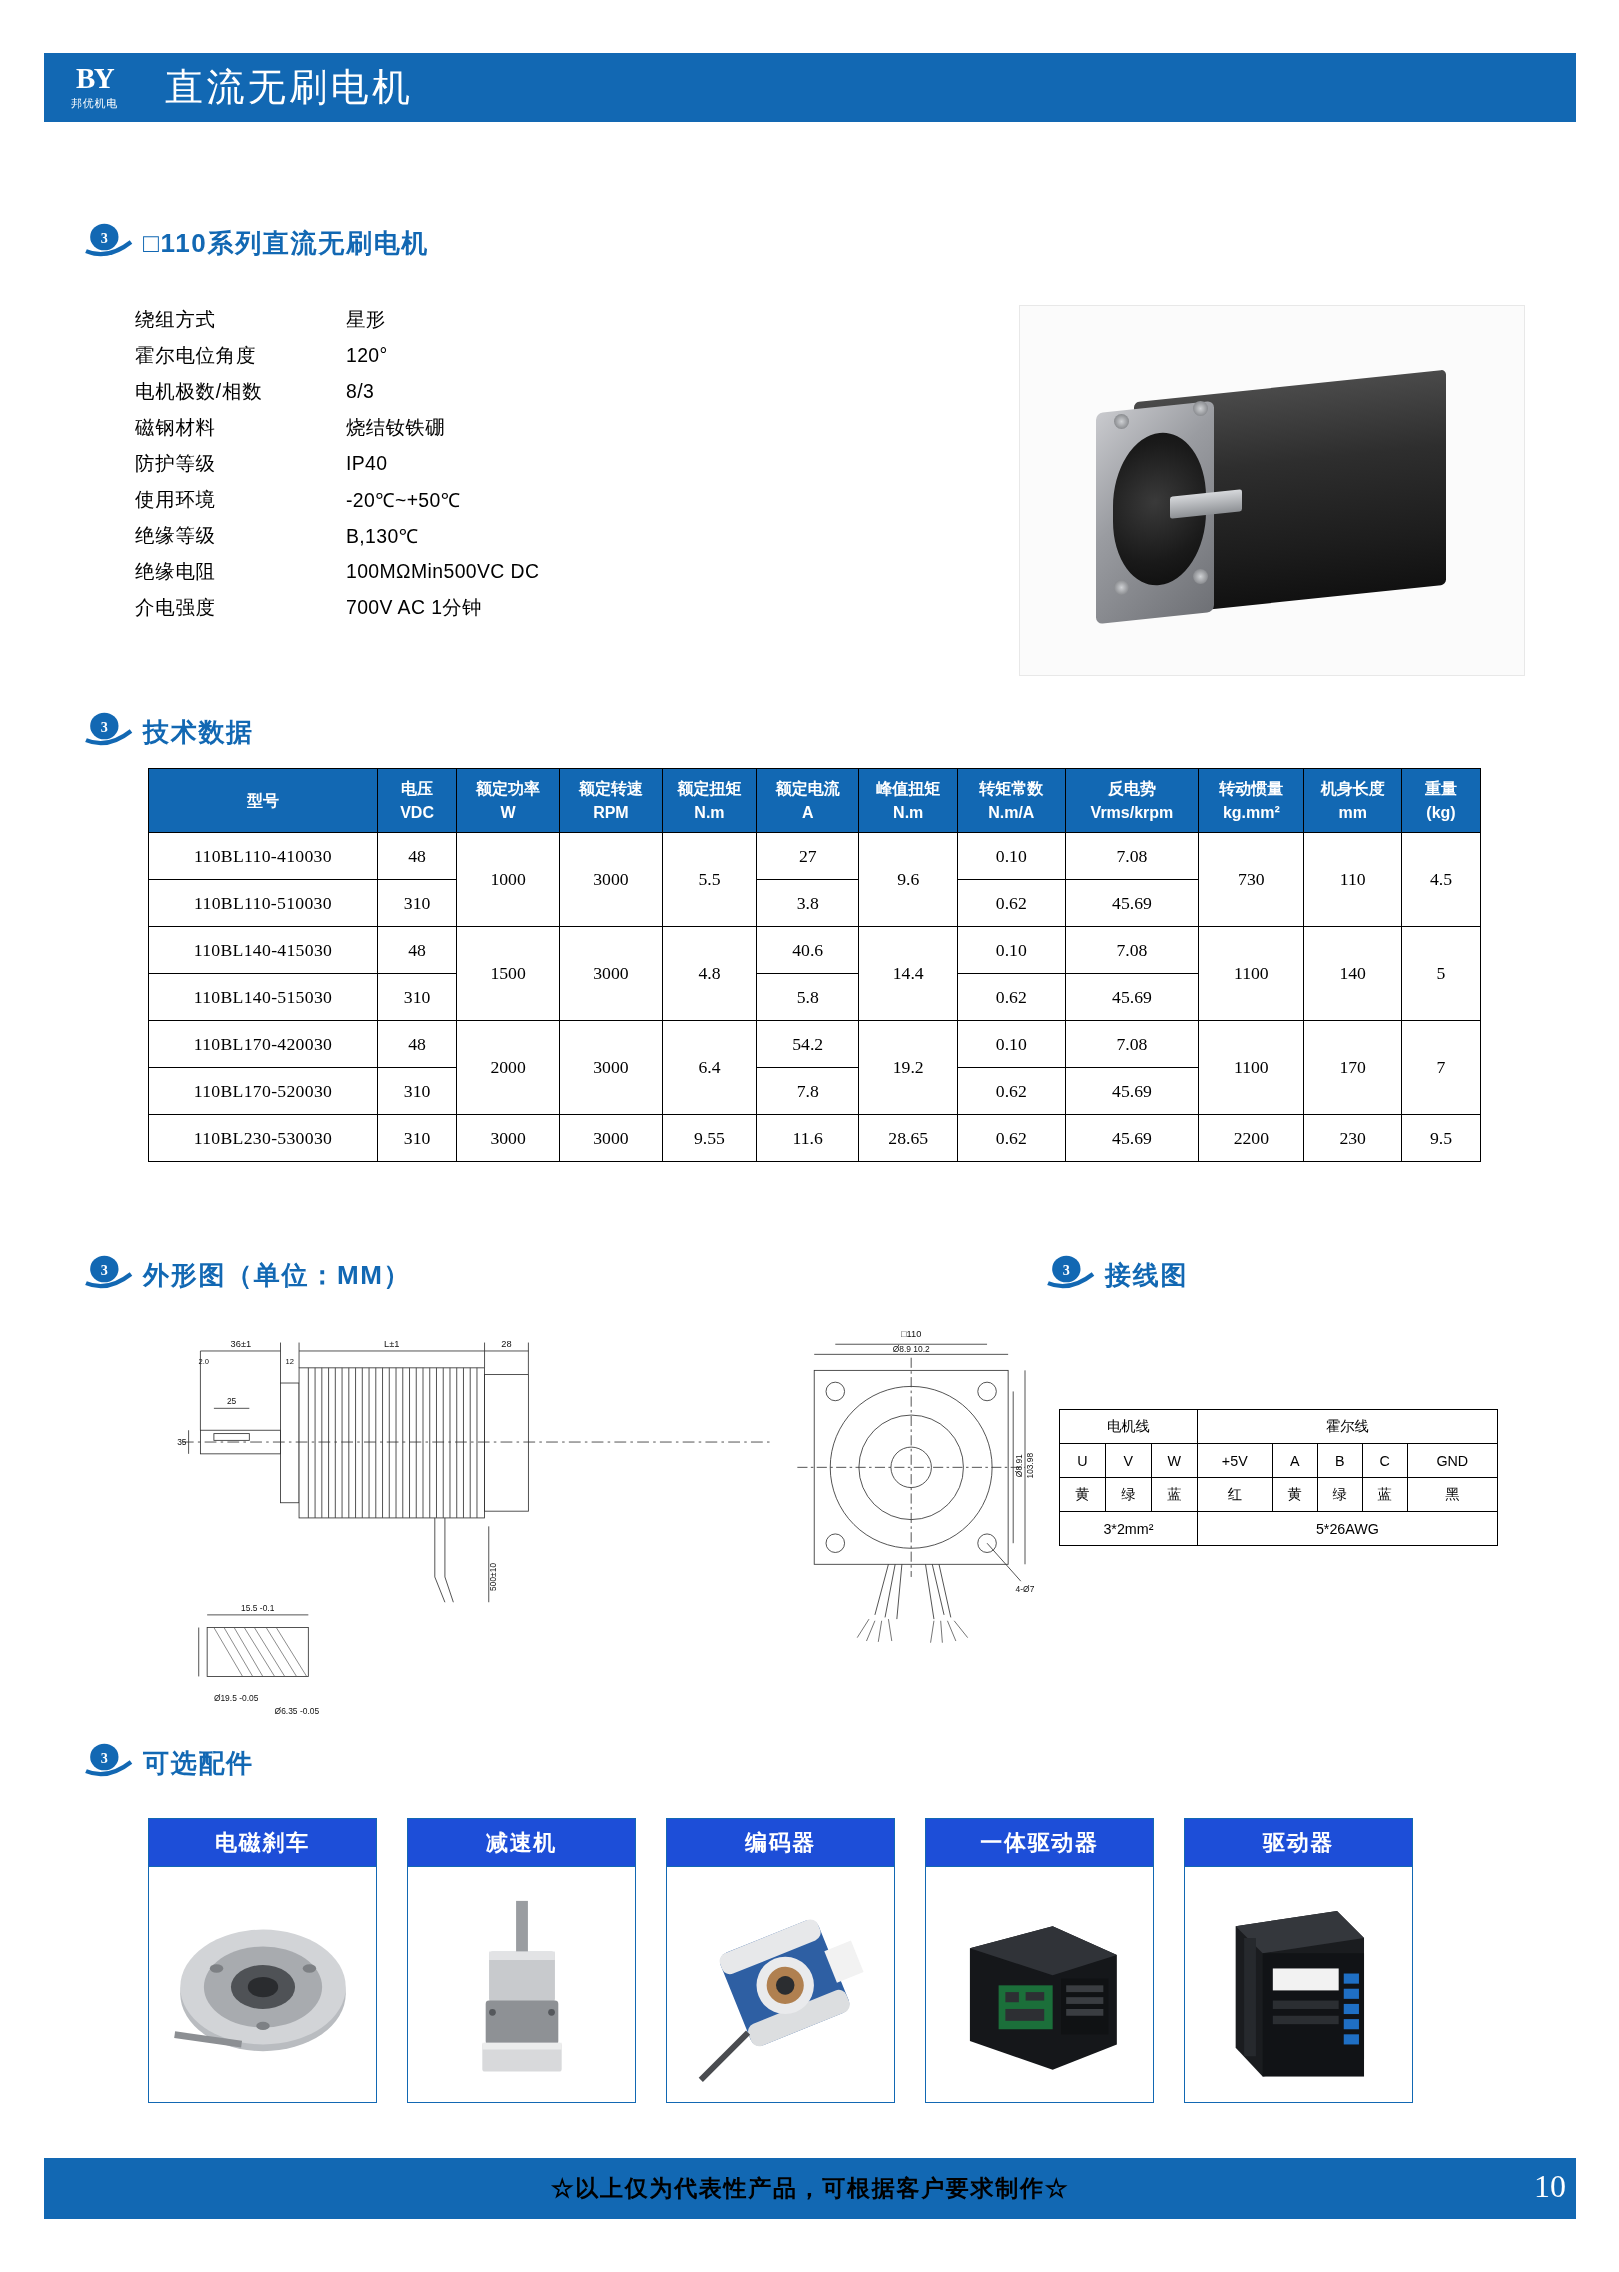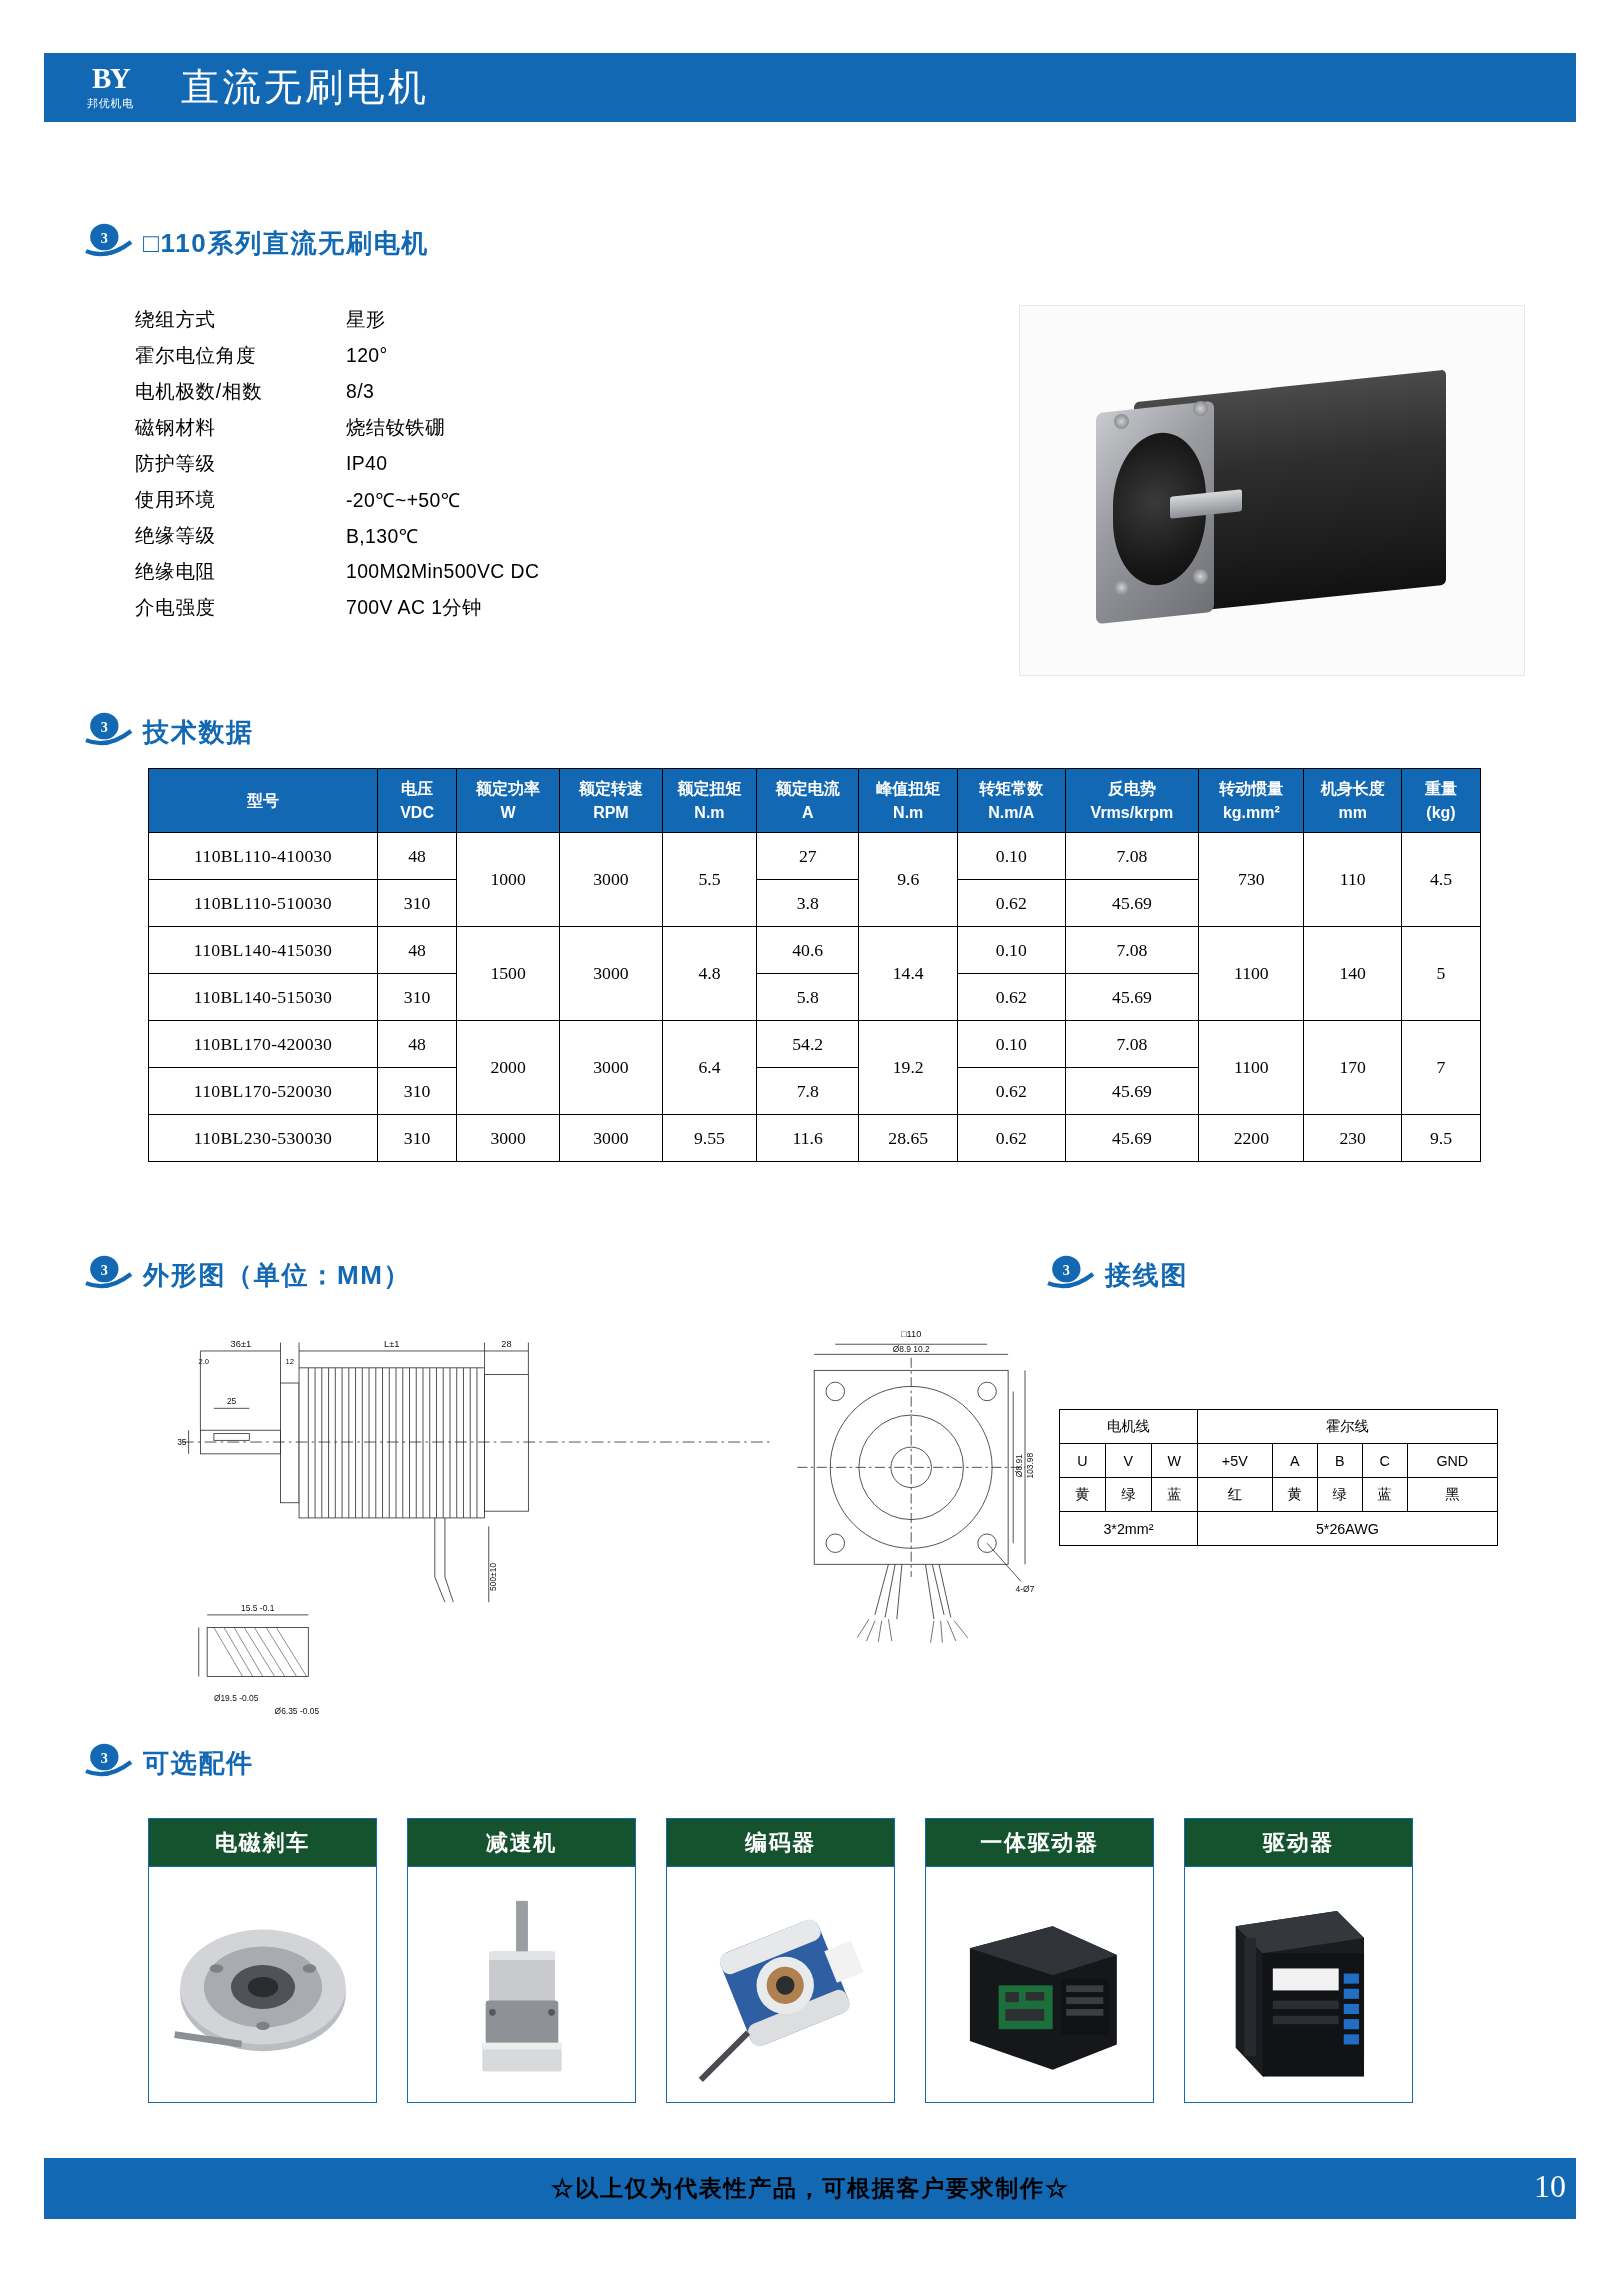--- a/index.html
+++ b/index.html
@@ -18,21 +18,20 @@
     padding:0;
   }
   .header-bar {
     position:absolute; left:44px; top:53px; width:1532px; height:69px;
     background:#1268b3;
     display:flex; align-items:center;
   }
   .logo-box {
     width:101px; height:69px; display:flex; align-items:center; justify-content:center;
     flex:0 0 auto;
-    margin-left:16px;
   }
   .logo-mark {
     position:relative; width:62px; height:52px;
     display:flex; flex-direction:column; align-items:center; justify-content:center;
   }
   .logo-glyph {
     font-family:"Liberation Serif", serif;
     color:#ffffff; font-size:29px; font-weight:bold; line-height:1;
     letter-spacing:-1.7px;
   }
@@ -125,21 +124,21 @@
   }
   .wiring-table { border-collapse:collapse; width:439px; font-size:14.3px; }
   .wiring-table td {
     border:0.8px solid #000; text-align:center; height:34px; vertical-align:middle;
   }
 
   
   .acc-row { position:absolute; left:148px; top:1818px; width:1333px; display:flex; gap:30px; }
   .acc-card { width:229px; }
   .acc-head {
-    height:49px; background:#14532d; color:#fff; display:flex; align-items:center;
+    height:49px; background:#1d4ed8; color:#fff; display:flex; align-items:center;
     justify-content:center; font-size:22px; font-weight:bold; letter-spacing:1.7px;
     border:0.8px solid #1268b3;
   }
   .acc-img {
     height:236px; border:0.8px solid #1268b3; border-top:none; position:relative;
     background:#fff; overflow:hidden;
   }
 
   
   .footer-bar {

